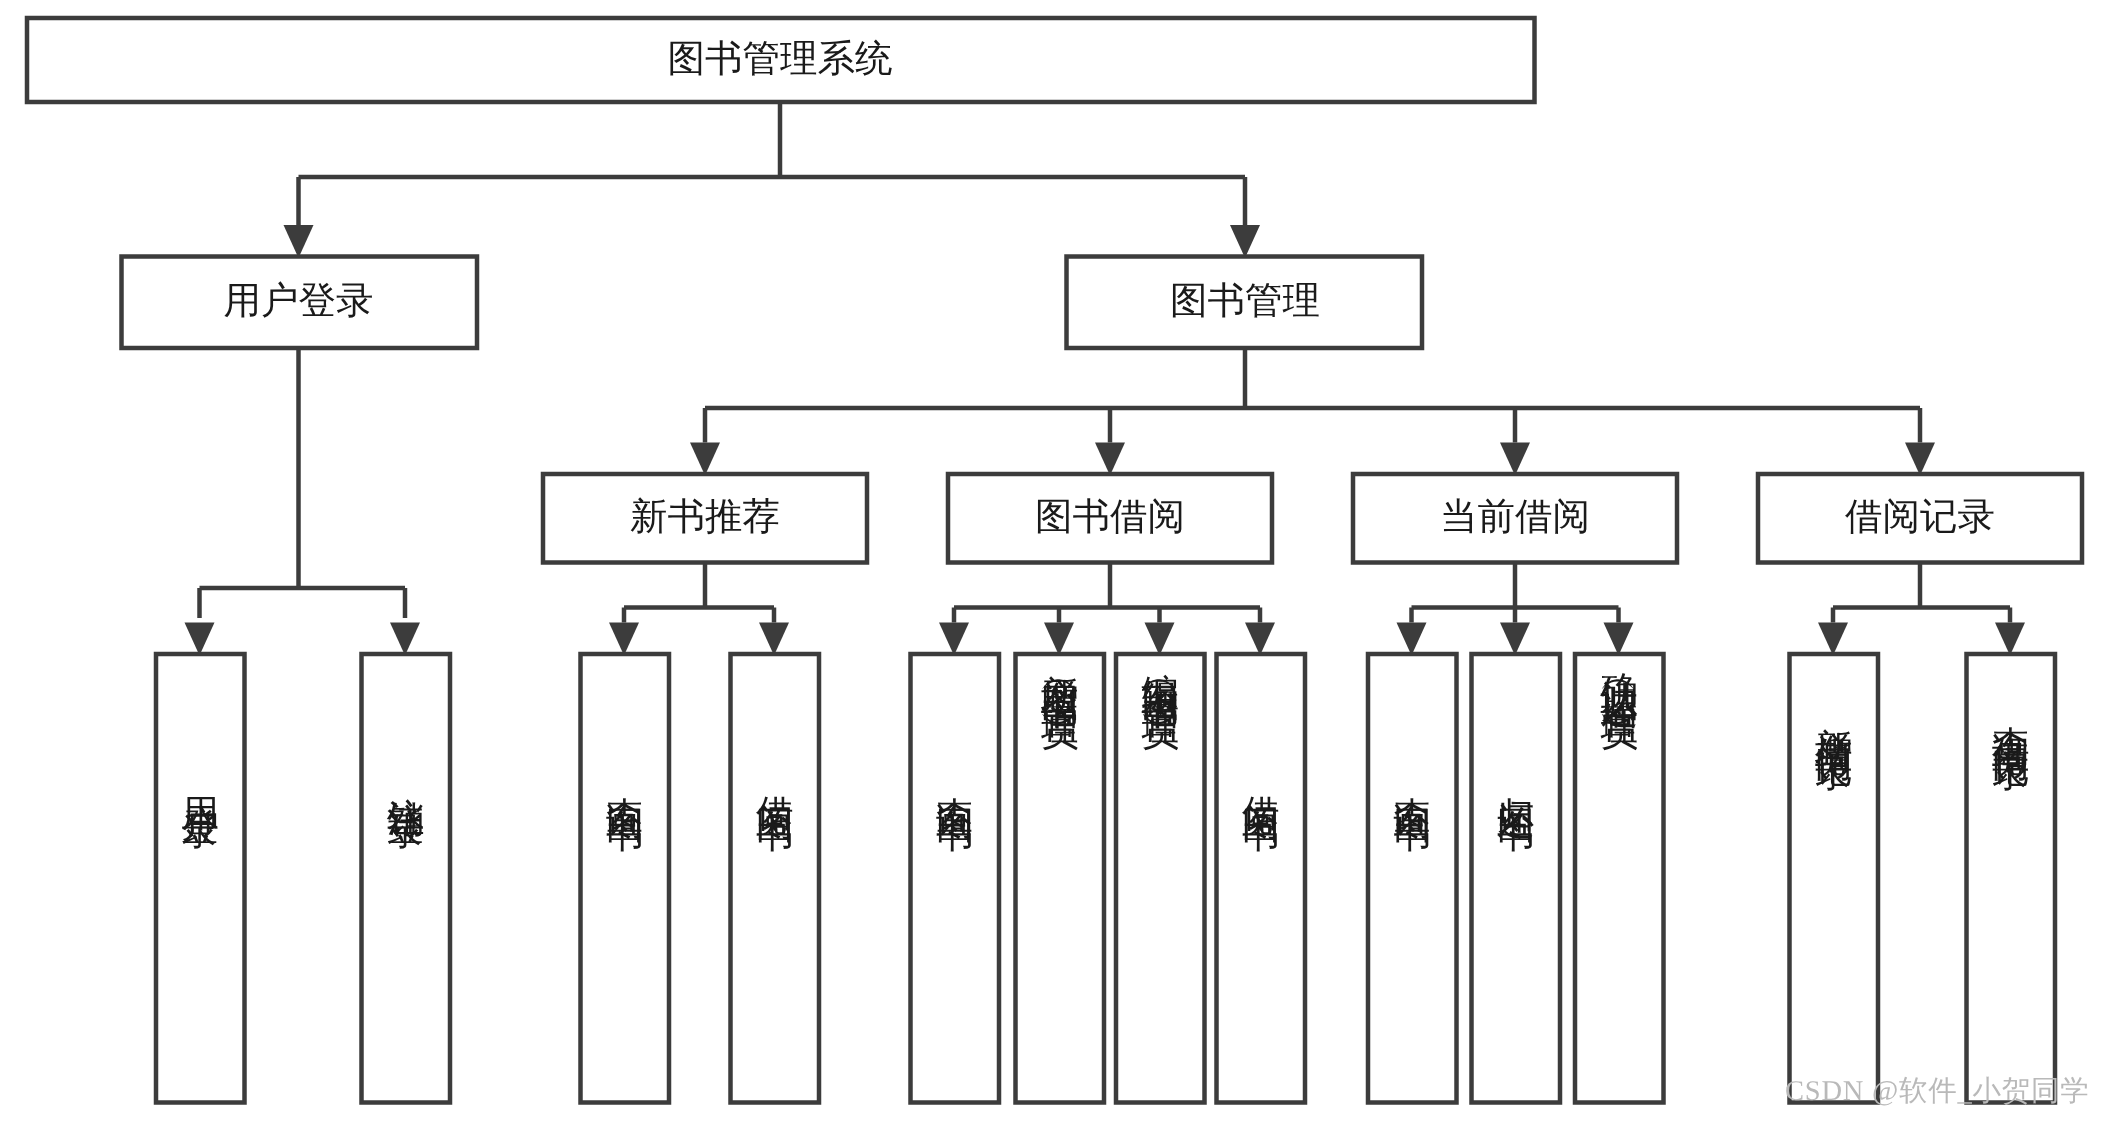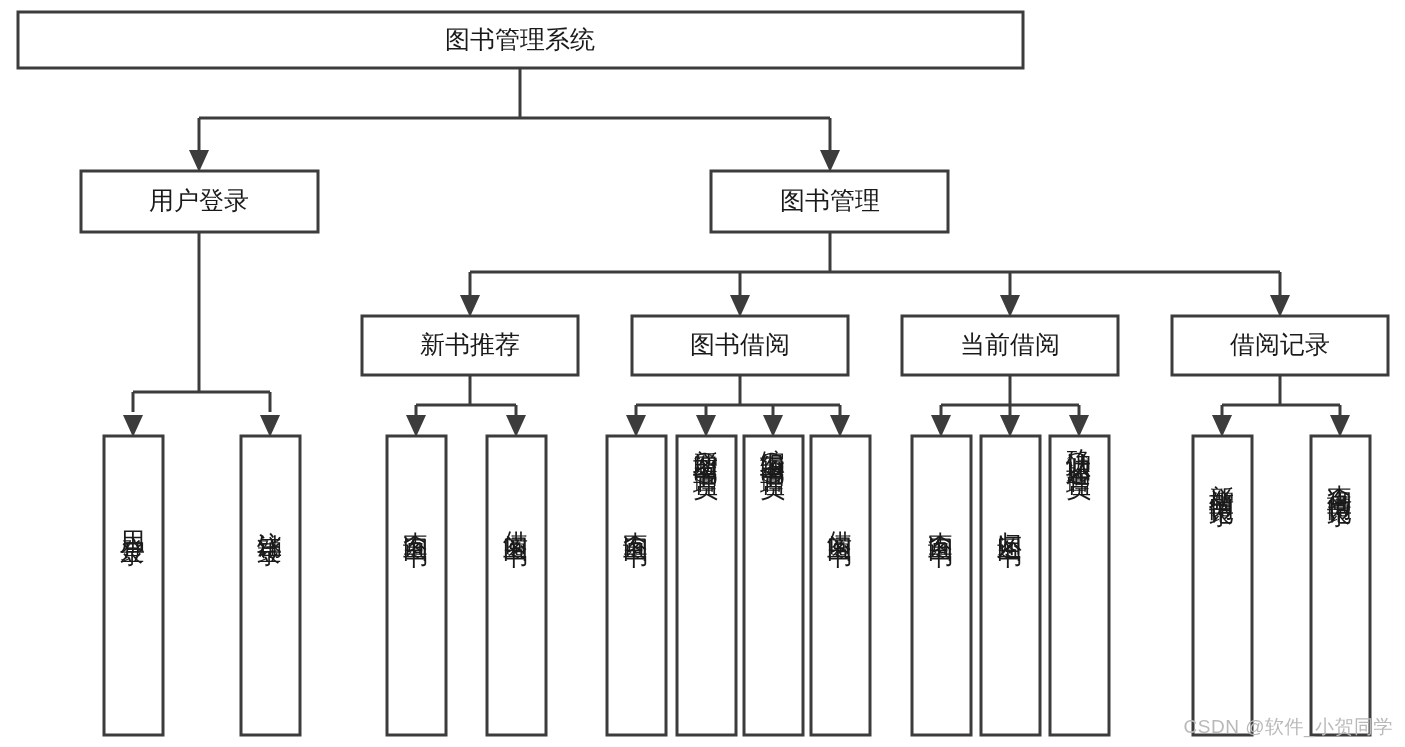--- a/index.html
+++ b/index.html
@@ -53,21 +53,21 @@
     font-size: 25px;
     fill: #1a1a1a;
     text-anchor: middle;
     writing-mode: vertical-rl;
     letter-spacing: 4px;
   }
   .watermark {
     position: absolute;
     right: 12px;
     bottom: 7px;
-    font-family: Liberation Sans, sans-serif;
+    font-family: Liberation Serif, serif;
     font-size: 19px;
     color: #b9b9b9;
     letter-spacing: 0.5px;
     white-space: nowrap;
     pointer-events: none;
   }
 </style>
 </head>
 <body>
 

